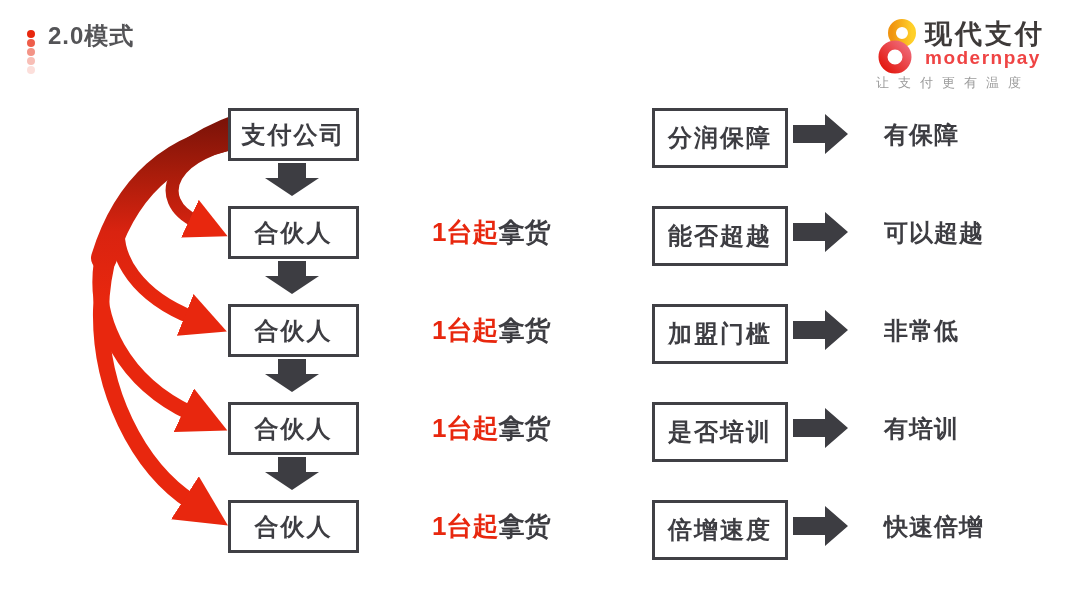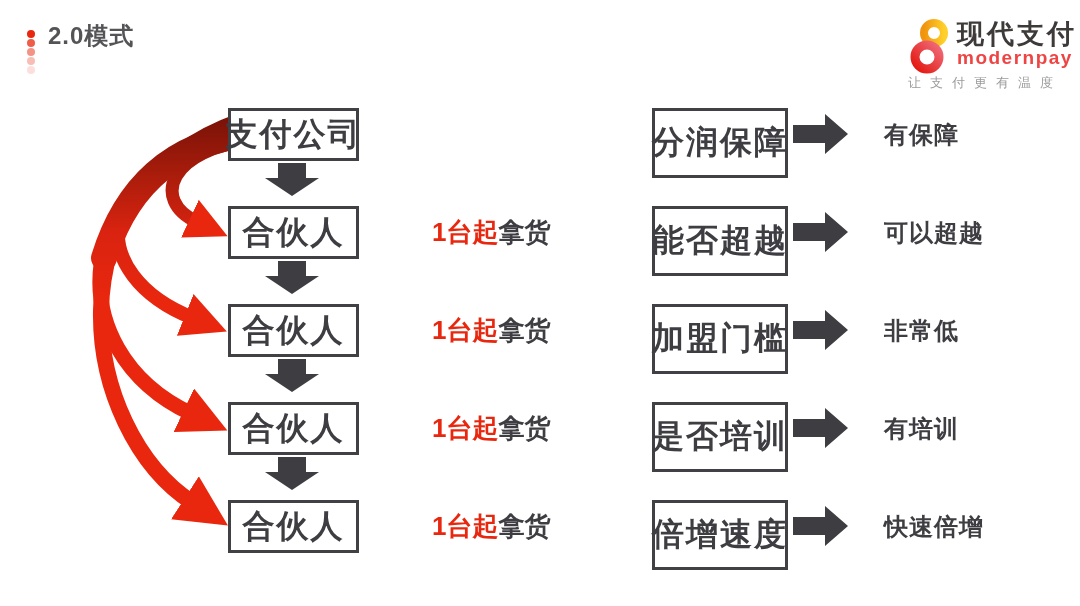--- a/index.html
+++ b/index.html
@@ -10,34 +10,34 @@
   .layer{position:absolute;left:0;top:0;width:1080px;height:606px;}
 
   
   .title-wrap{position:absolute;left:26px;top:20px;display:flex;align-items:flex-start;}
   .title-dots{margin-top:10px;}
   .page-title{
     margin:0 0 0 12px;font-size:24px;font-weight:bold;color:#545457;letter-spacing:1px;
   }
 
   
-  .logo{position:absolute;left:900px;top:8px;width:170px;height:84px;}
+  .logo{position:absolute;left:868px;top:8px;width:170px;height:84px;}
   .logo-8{position:absolute;left:0;top:2px;}
   .logo-cn{position:absolute;left:57px;top:8px;font-size:27px;font-weight:bold;color:#3e3a39;letter-spacing:3px;white-space:nowrap;}
   .logo-en{position:absolute;left:57px;top:39px;font-size:19px;font-weight:bold;color:#ef4444;letter-spacing:1.5px;white-space:nowrap;}
   .logo-tag{position:absolute;left:8px;top:66px;font-size:13px;color:#9b9b9b;letter-spacing:9px;white-space:nowrap;}
 
   
   .fbox{
     position:absolute;box-sizing:border-box;border:3px solid #404045;background:#ffffff;
     display:flex;align-items:center;justify-content:center;
-    font-size:32px;font-weight:bold;color:#3d3d42;letter-spacing:2px;white-space:nowrap;
+    font-size:24px;font-weight:bold;color:#3d3d42;letter-spacing:2px;white-space:nowrap;
   }
   .lbox{left:228px;width:131px;height:53px;}
-  .rbox{left:652px;width:136px;height:70px;}
+  .rbox{left:652px;width:136px;height:60px;}
   .row1{top:108px}.row2{top:206px}.row3{top:304px}.row4{top:402px}.row5{top:500px}
 
   
   .note{
     position:absolute;left:432px;width:190px;height:53px;display:flex;align-items:center;
     font-size:26px;font-weight:bold;color:#3d3d42;white-space:nowrap;
   }
   .note .red{color:#e8270e;}
   .result{
     position:absolute;left:864px;width:200px;height:53px;display:flex;align-items:center;

